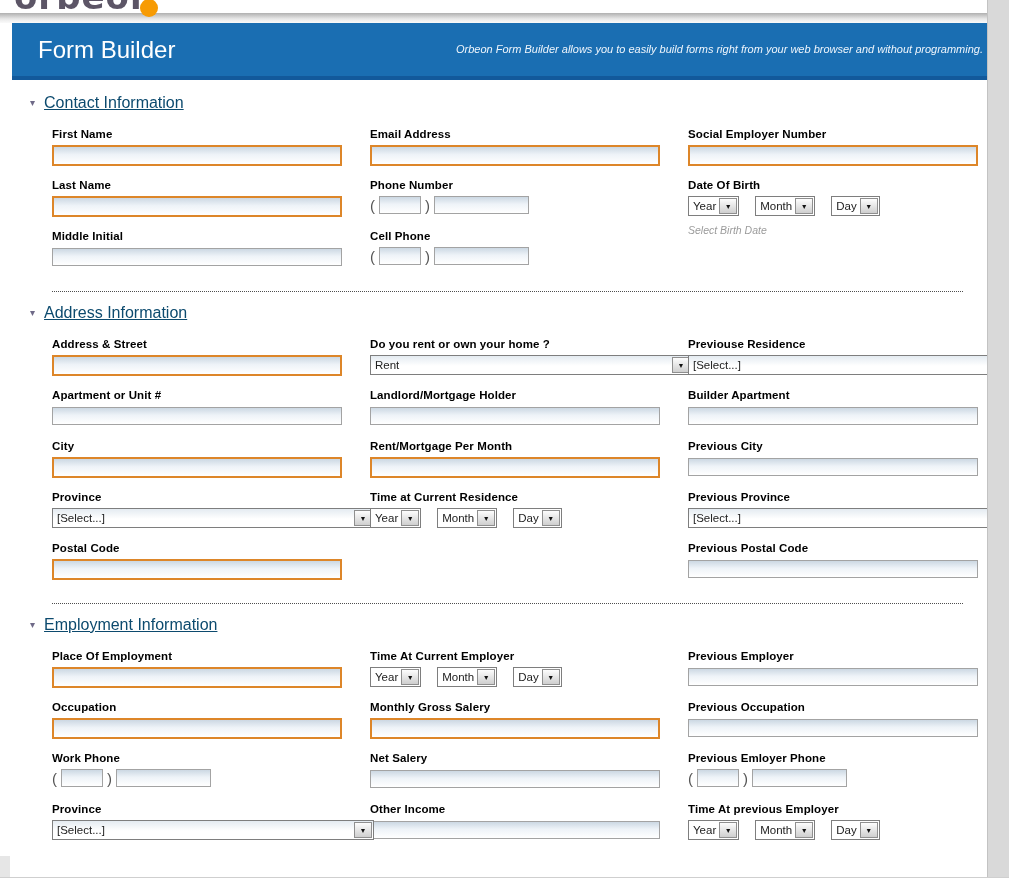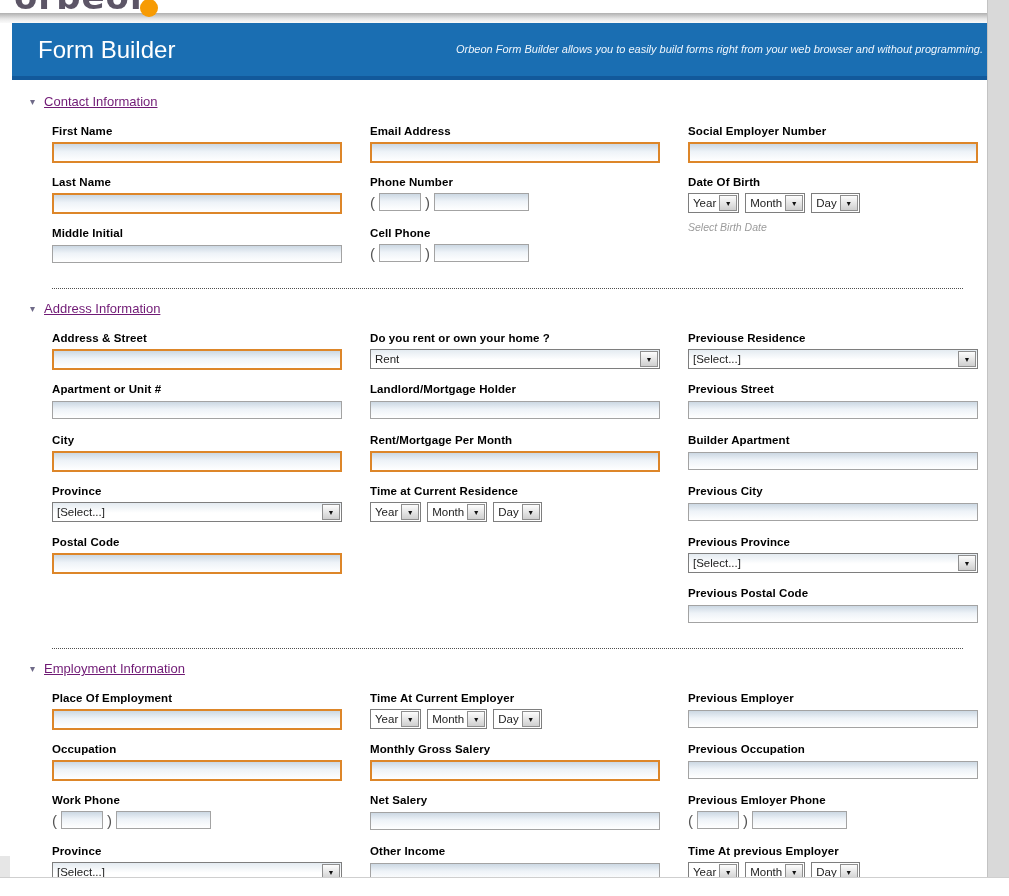--- a/index.html
+++ b/index.html
@@ -27,44 +27,44 @@
                border-top:1px solid #cfcfcf;z-index:7;}
   .corner-notch{position:absolute;left:0;top:856px;width:10px;height:21px;background:#e6e6e6;z-index:8;}
 
   
   .content{position:absolute;left:12px;top:80px;width:975px;background:#fff;box-sizing:border-box;
            padding:12px 24px 30px 40px;z-index:1;}
   .section{padding-bottom:8px;}
   .section + .section{border-top:1px dotted #4e4e4e;padding-top:10px;margin-top:2px;}
   .section-header{display:flex;align-items:center;gap:9px;margin:2px 0 16px -22px;}
   .tri{color:#6f6a88;font-size:10px;line-height:10px;cursor:pointer;}
-  .section-title{color:#701a75;font-size:13px;text-decoration:underline;cursor:pointer;}
+  .section-title{color:#0c4a6e;font-size:16px;text-decoration:underline;cursor:pointer;}
 
   .cols{display:flex;gap:28px;}
   .col{width:290px;flex:0 0 290px;}
   .field{height:38px;margin-bottom:13px;}
   .field > label{display:block;font-size:11.5px;font-weight:bold;color:#000;margin-bottom:5px;letter-spacing:.1px;}
 
   .ctl-text{width:290px;height:18px;border:1px solid #a3a3a3;box-sizing:border-box;outline:none;
             background:linear-gradient(to bottom,#ccd8e3,#eef3f8 45%,#ffffff 100%);
             font:11.5px "Liberation Sans",sans-serif;padding:0 3px;}
   .ctl-req{border:2px solid #dd8629;height:21px;}
 
   .phone-row{display:flex;align-items:center;gap:4px;font-size:15px;color:#555;}
   .phone-small{width:42px;flex:0 0 42px;}
   .phone-large{width:95px;flex:0 0 95px;}
 
-  .sel{position:relative;width:290px;height:20px;border:1px solid #7e7e7e;box-sizing:border-box;cursor:pointer;
+  .sel{position:relative;width:322px;height:20px;border:1px solid #7e7e7e;box-sizing:border-box;cursor:pointer;
        background:linear-gradient(to bottom,#e4ebf1,#ffffff 55%);font-size:11.5px;color:#222;
        padding:3px 22px 0 4px;overflow:hidden;white-space:nowrap;}
   .sel-btn{position:absolute;right:1px;top:1px;bottom:1px;width:16px;border:1px solid #8f8f8f;
            background:linear-gradient(to bottom,#fdfdfd,#cfcfcf);display:flex;align-items:center;
            justify-content:center;font-size:7px;color:#111;}
   .dsel{position:relative;display:inline-block;height:20px;border:1px solid #7e7e7e;box-sizing:border-box;
-        background:#ffffff;font-size:11.5px;color:#222;padding:3px 22px 0 4px;margin-right:6px;cursor:pointer;}
+        background:#ffffff;font-size:11.5px;color:#222;padding:3px 22px 0 4px;margin-right:16px;cursor:pointer;}
   .hint{font-style:italic;color:#9b9b9b;font-size:10.5px;margin-top:8px;}
 </style>
 </head>
 <body>
 
 <div class="page">
   <div class="logo-band">
     <span class="logo-text">orbeon</span>
   </div>
   <div class="logo-dot"></div>
@@ -143,21 +143,20 @@
             <div class="field">
               <label>Time at Current Residence</label>
               <div><div class="dsel"><span>Year</span><span class="sel-btn">▼</span></div><div class="dsel"><span>Month</span><span class="sel-btn">▼</span></div><div class="dsel"><span>Day</span><span class="sel-btn">▼</span></div></div>
             </div>
           </div>
           <div class="col">
             <div class="field">
               <label>Previouse Residence</label>
               <div class="sel"><span>[Select...]</span><span class="sel-btn">▼</span></div>
             </div>
-            <div class="field"><label>Previous Street</label><input class="ctl-text" type="text" style=""></div>
             <div class="field"><label>Builder Apartment</label><input class="ctl-text" type="text" style=""></div>
             <div class="field"><label>Previous City</label><input class="ctl-text" type="text" style=""></div>
             <div class="field">
               <label>Previous Province</label>
               <div class="sel"><span>[Select...]</span><span class="sel-btn">▼</span></div>
             </div>
             <div class="field"><label>Previous Postal Code</label><input class="ctl-text" type="text" style=""></div>
           </div>
         </div>
       </div>

